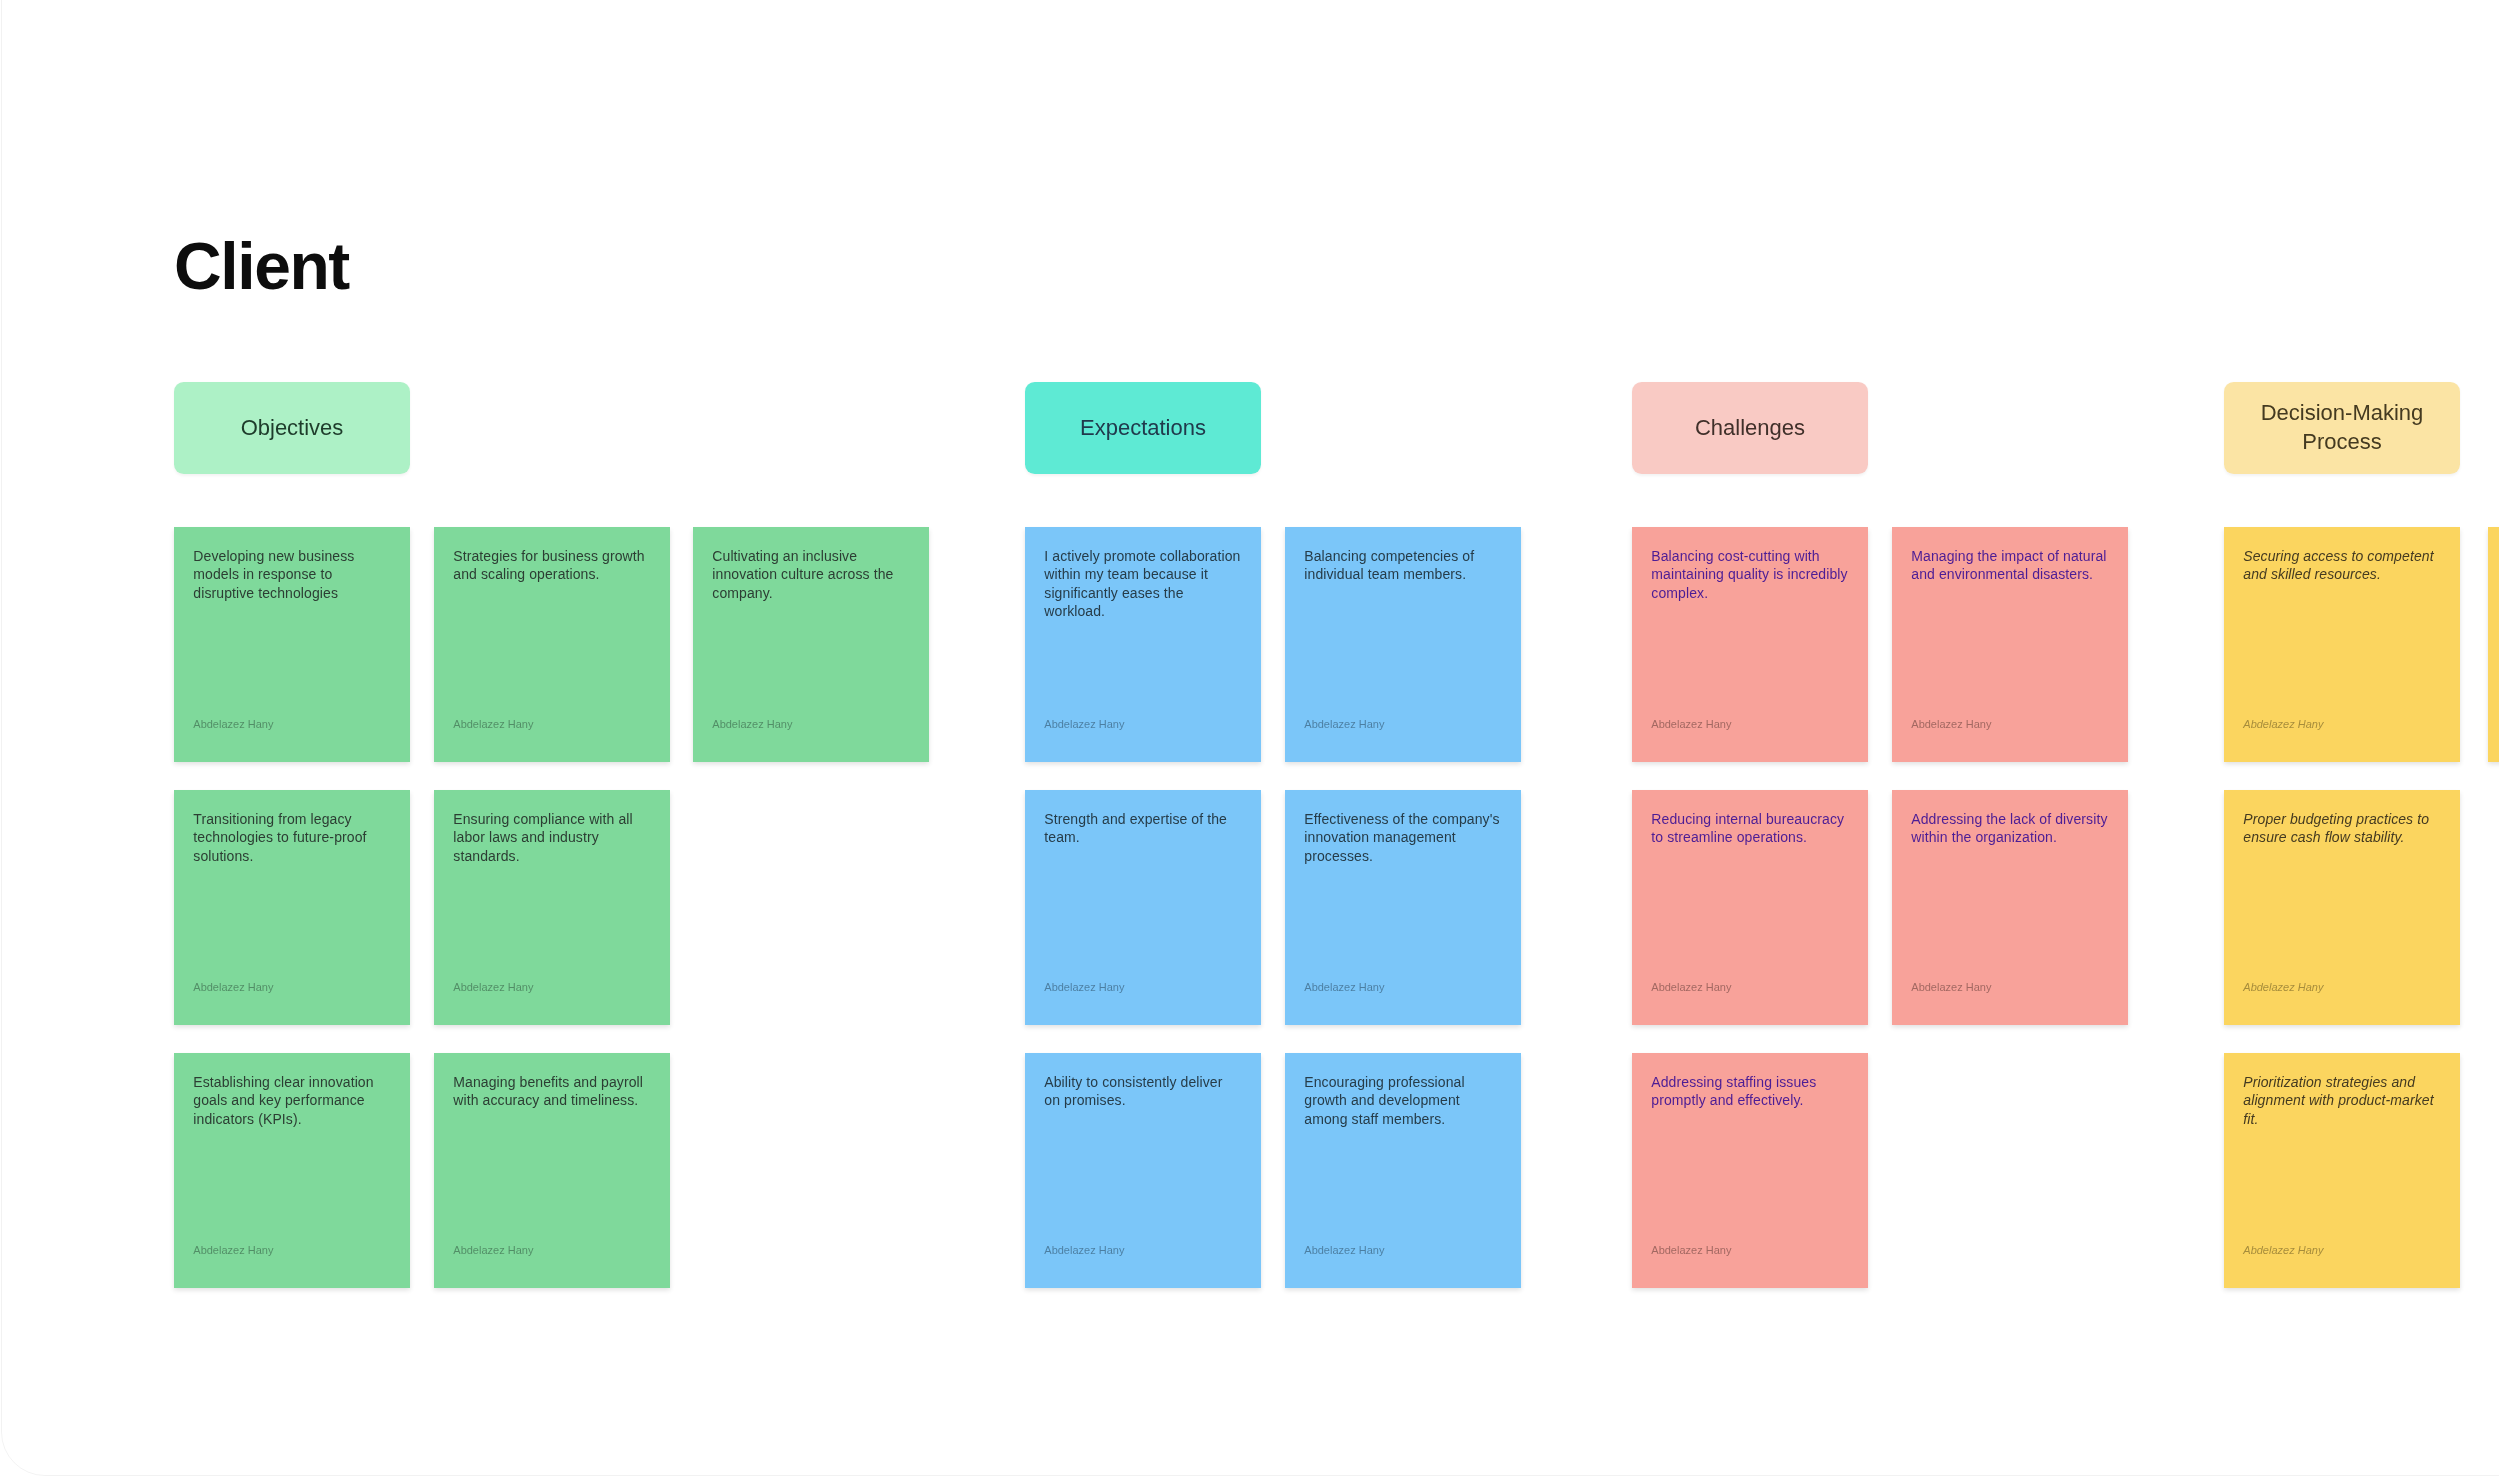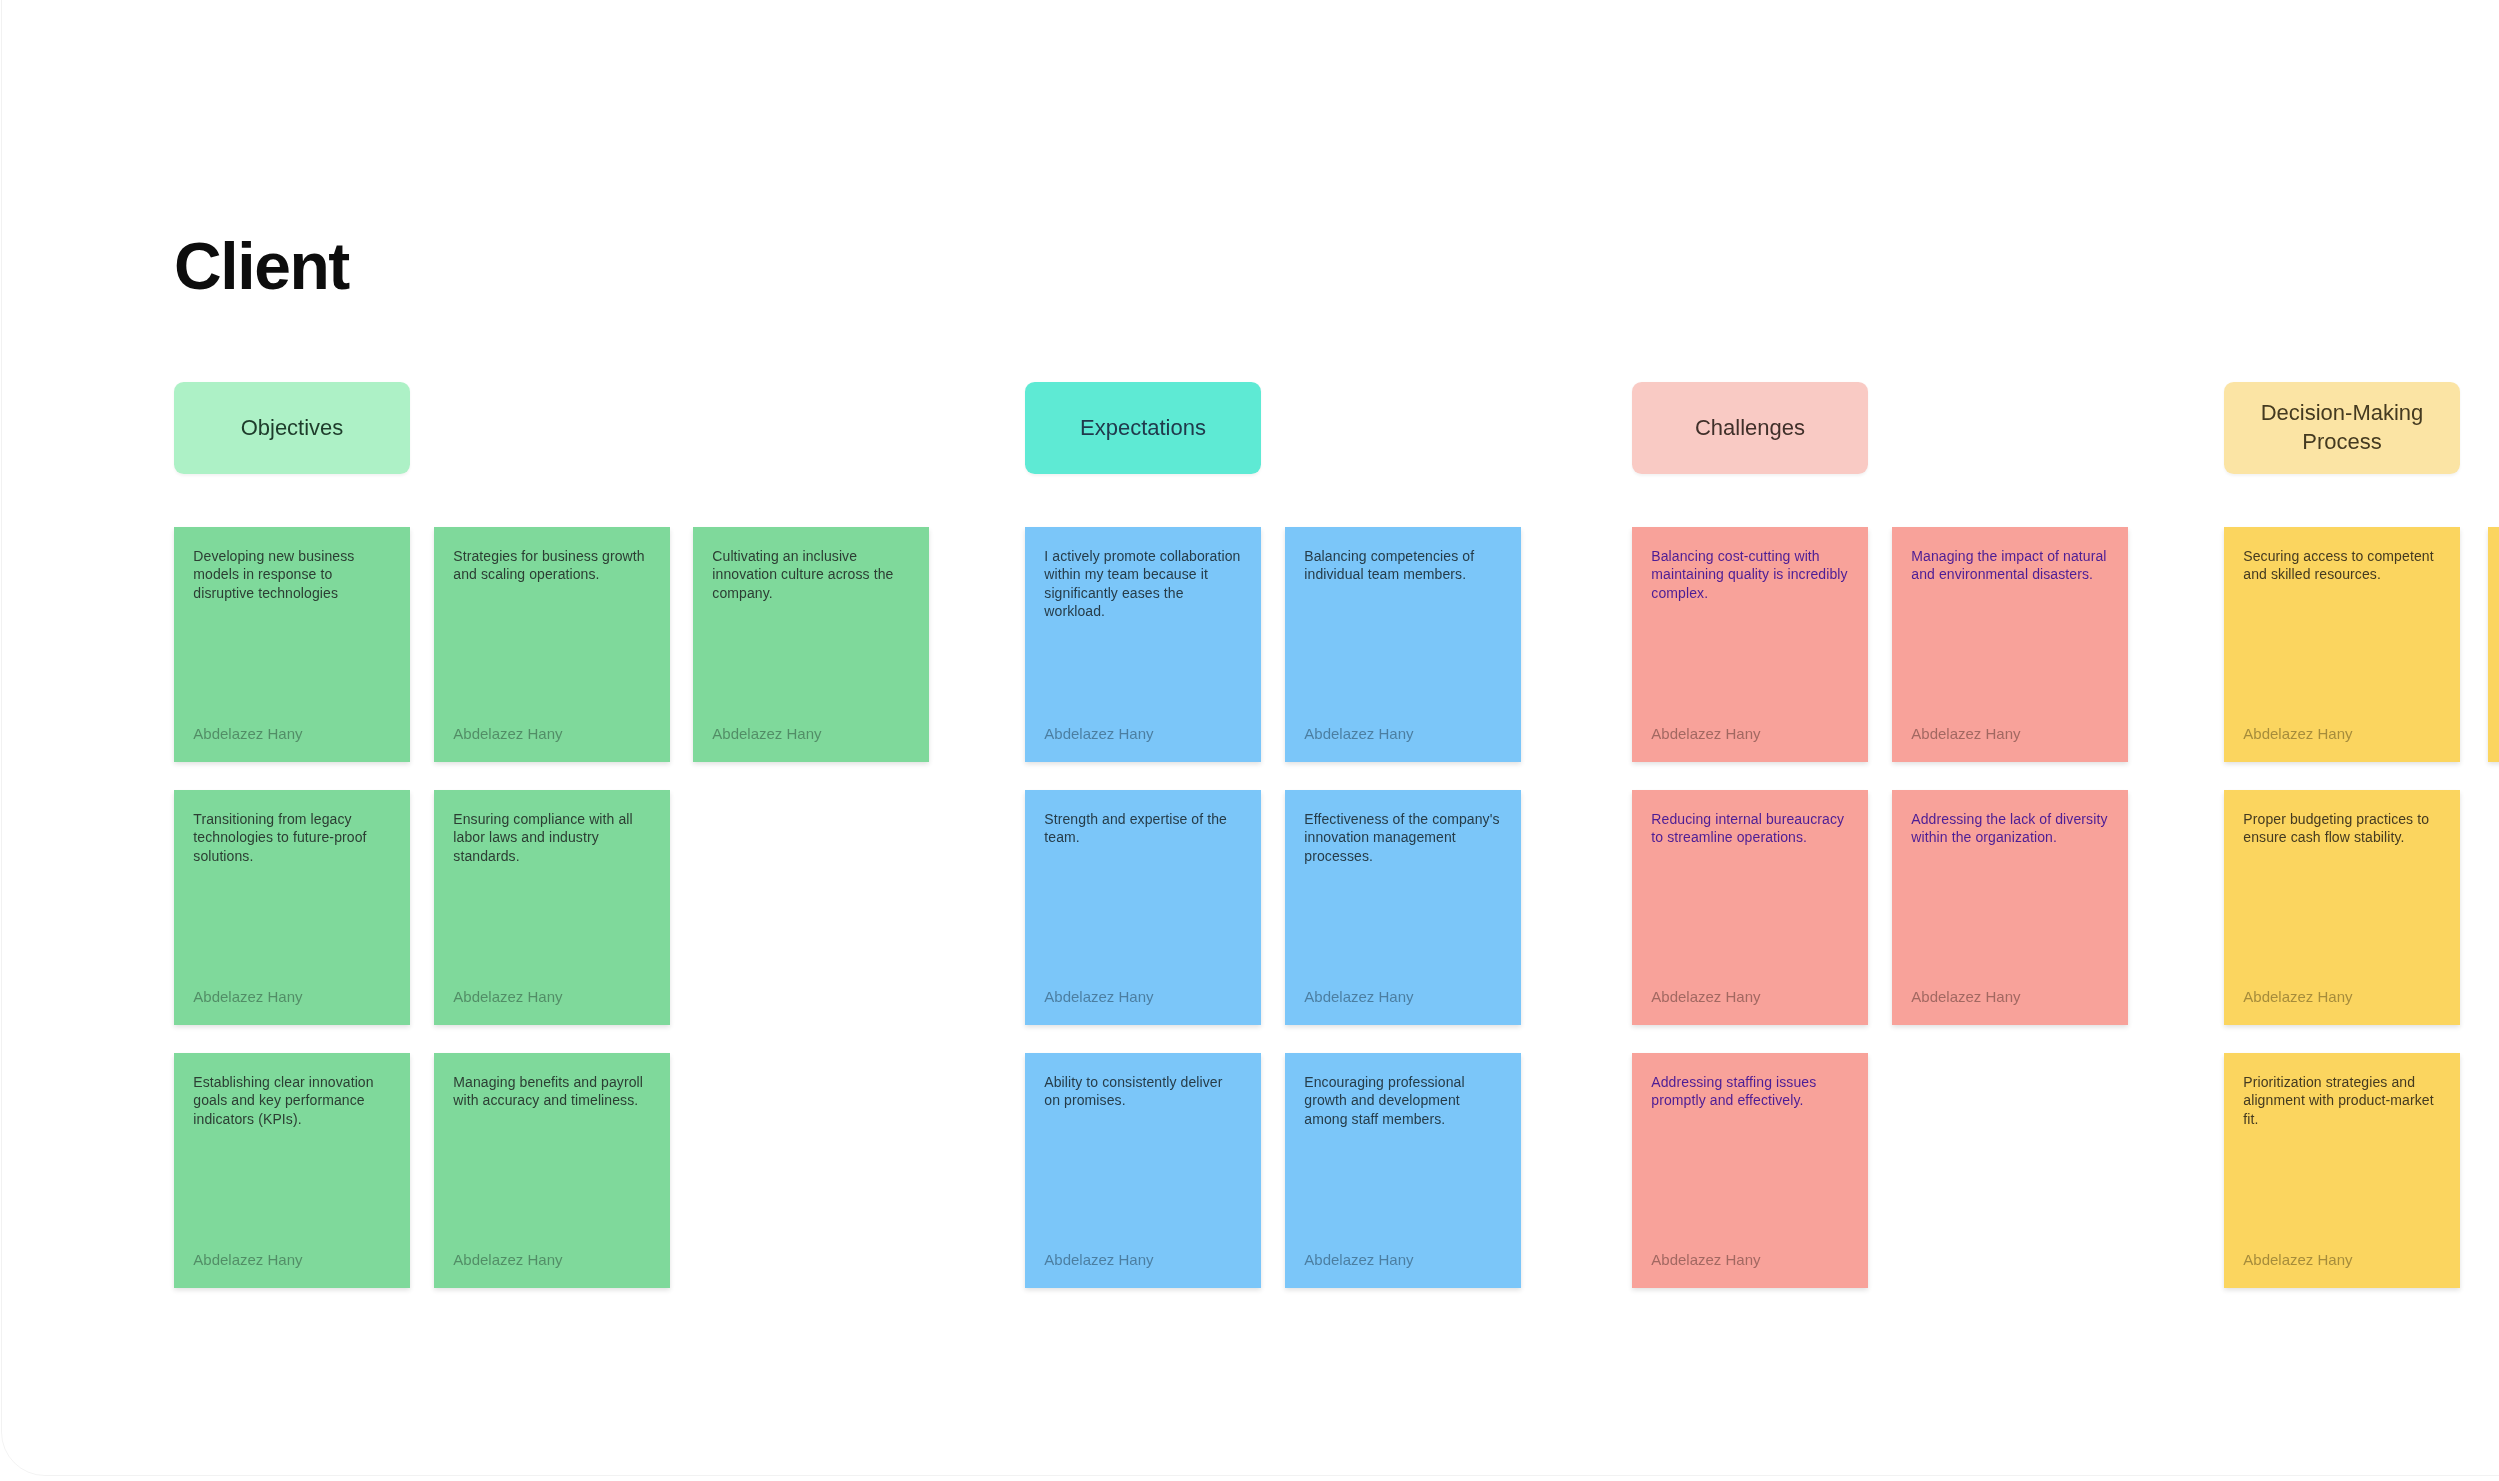--- a/index.html
+++ b/index.html
@@ -64,39 +64,39 @@
     box-shadow: 0 2.9px 4.8px rgba(0,0,0,0.12);
   }
   .note-text {
     font-size: 14px;
     line-height: 1.32;
     letter-spacing: 0.1px;
   }
   .note-author {
     position: absolute;
     left: 19.3px;
-    bottom: 20px;
-    font-size: 15px;
+    bottom: 32px;
+    font-size: 11px;
     color: rgba(20, 35, 28, 0.42);
     white-space: nowrap;
   }
   
   .h-obj { background: #adf1c6; color: #1e3c2b; }
   .n-obj { background: #7fd99b; }
   .n-obj .note-text { color: #2c3e33; }
   .h-exp { background: #5eead4; color: #203a4c; }
   .n-exp { background: #7bc6f9; }
   .n-exp .note-text { color: #263c49; }
   .n-exp .note-author { color: rgba(18, 38, 54, 0.45); }
   .h-cha { background: #f9cac4; color: #40302a; }
   .n-cha { background: #f8a29a; }
   .n-cha .note-text { color: #4c1d95; }
   .n-cha .note-author { color: rgba(58, 34, 28, 0.45); }
   .h-dec { background: #fbe4a4; color: #443a20; }
-  .n-dec { background: #fbd55f; }
+  .n-dec { background: #fbd55f; font-style: italic; }
   .n-dec .note-text { color: #443a20; }
   .n-dec .note-author { color: rgba(62, 50, 16, 0.45); }
 </style>
 </head>
 <body>
 
 <div class="board">
   <div class="frame"></div>
 
   <div class="board-title">Client</div>

